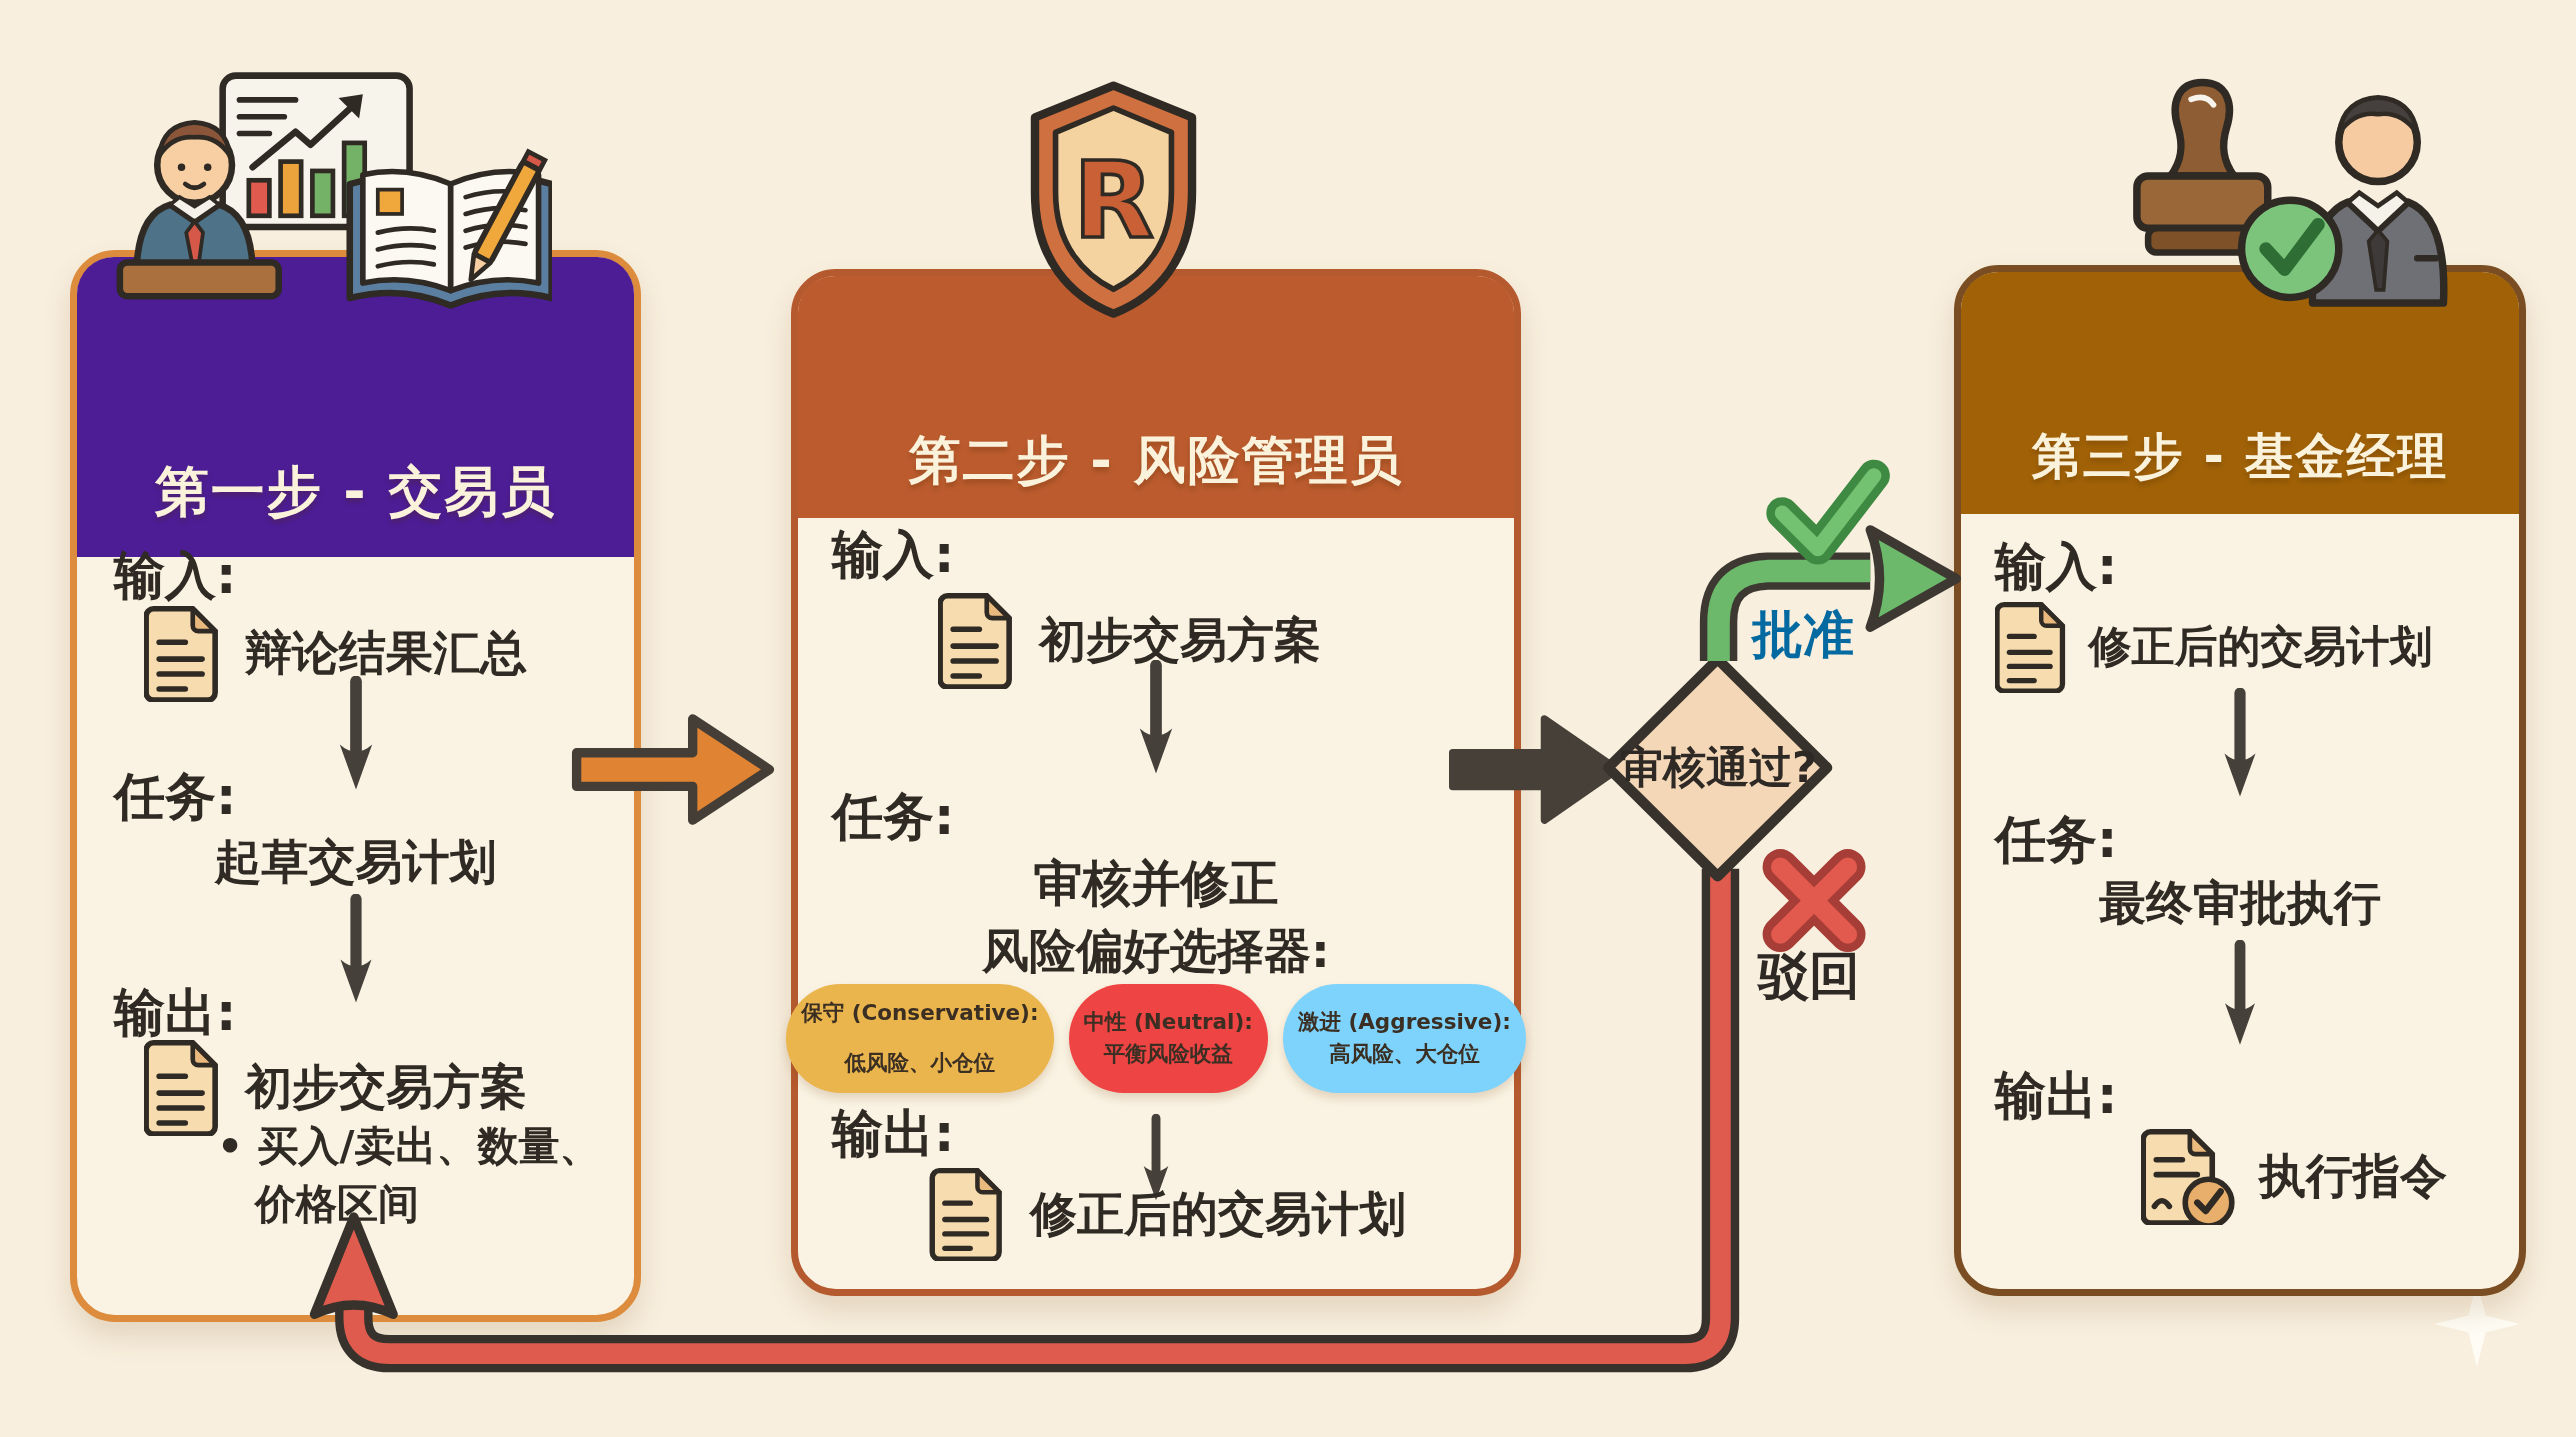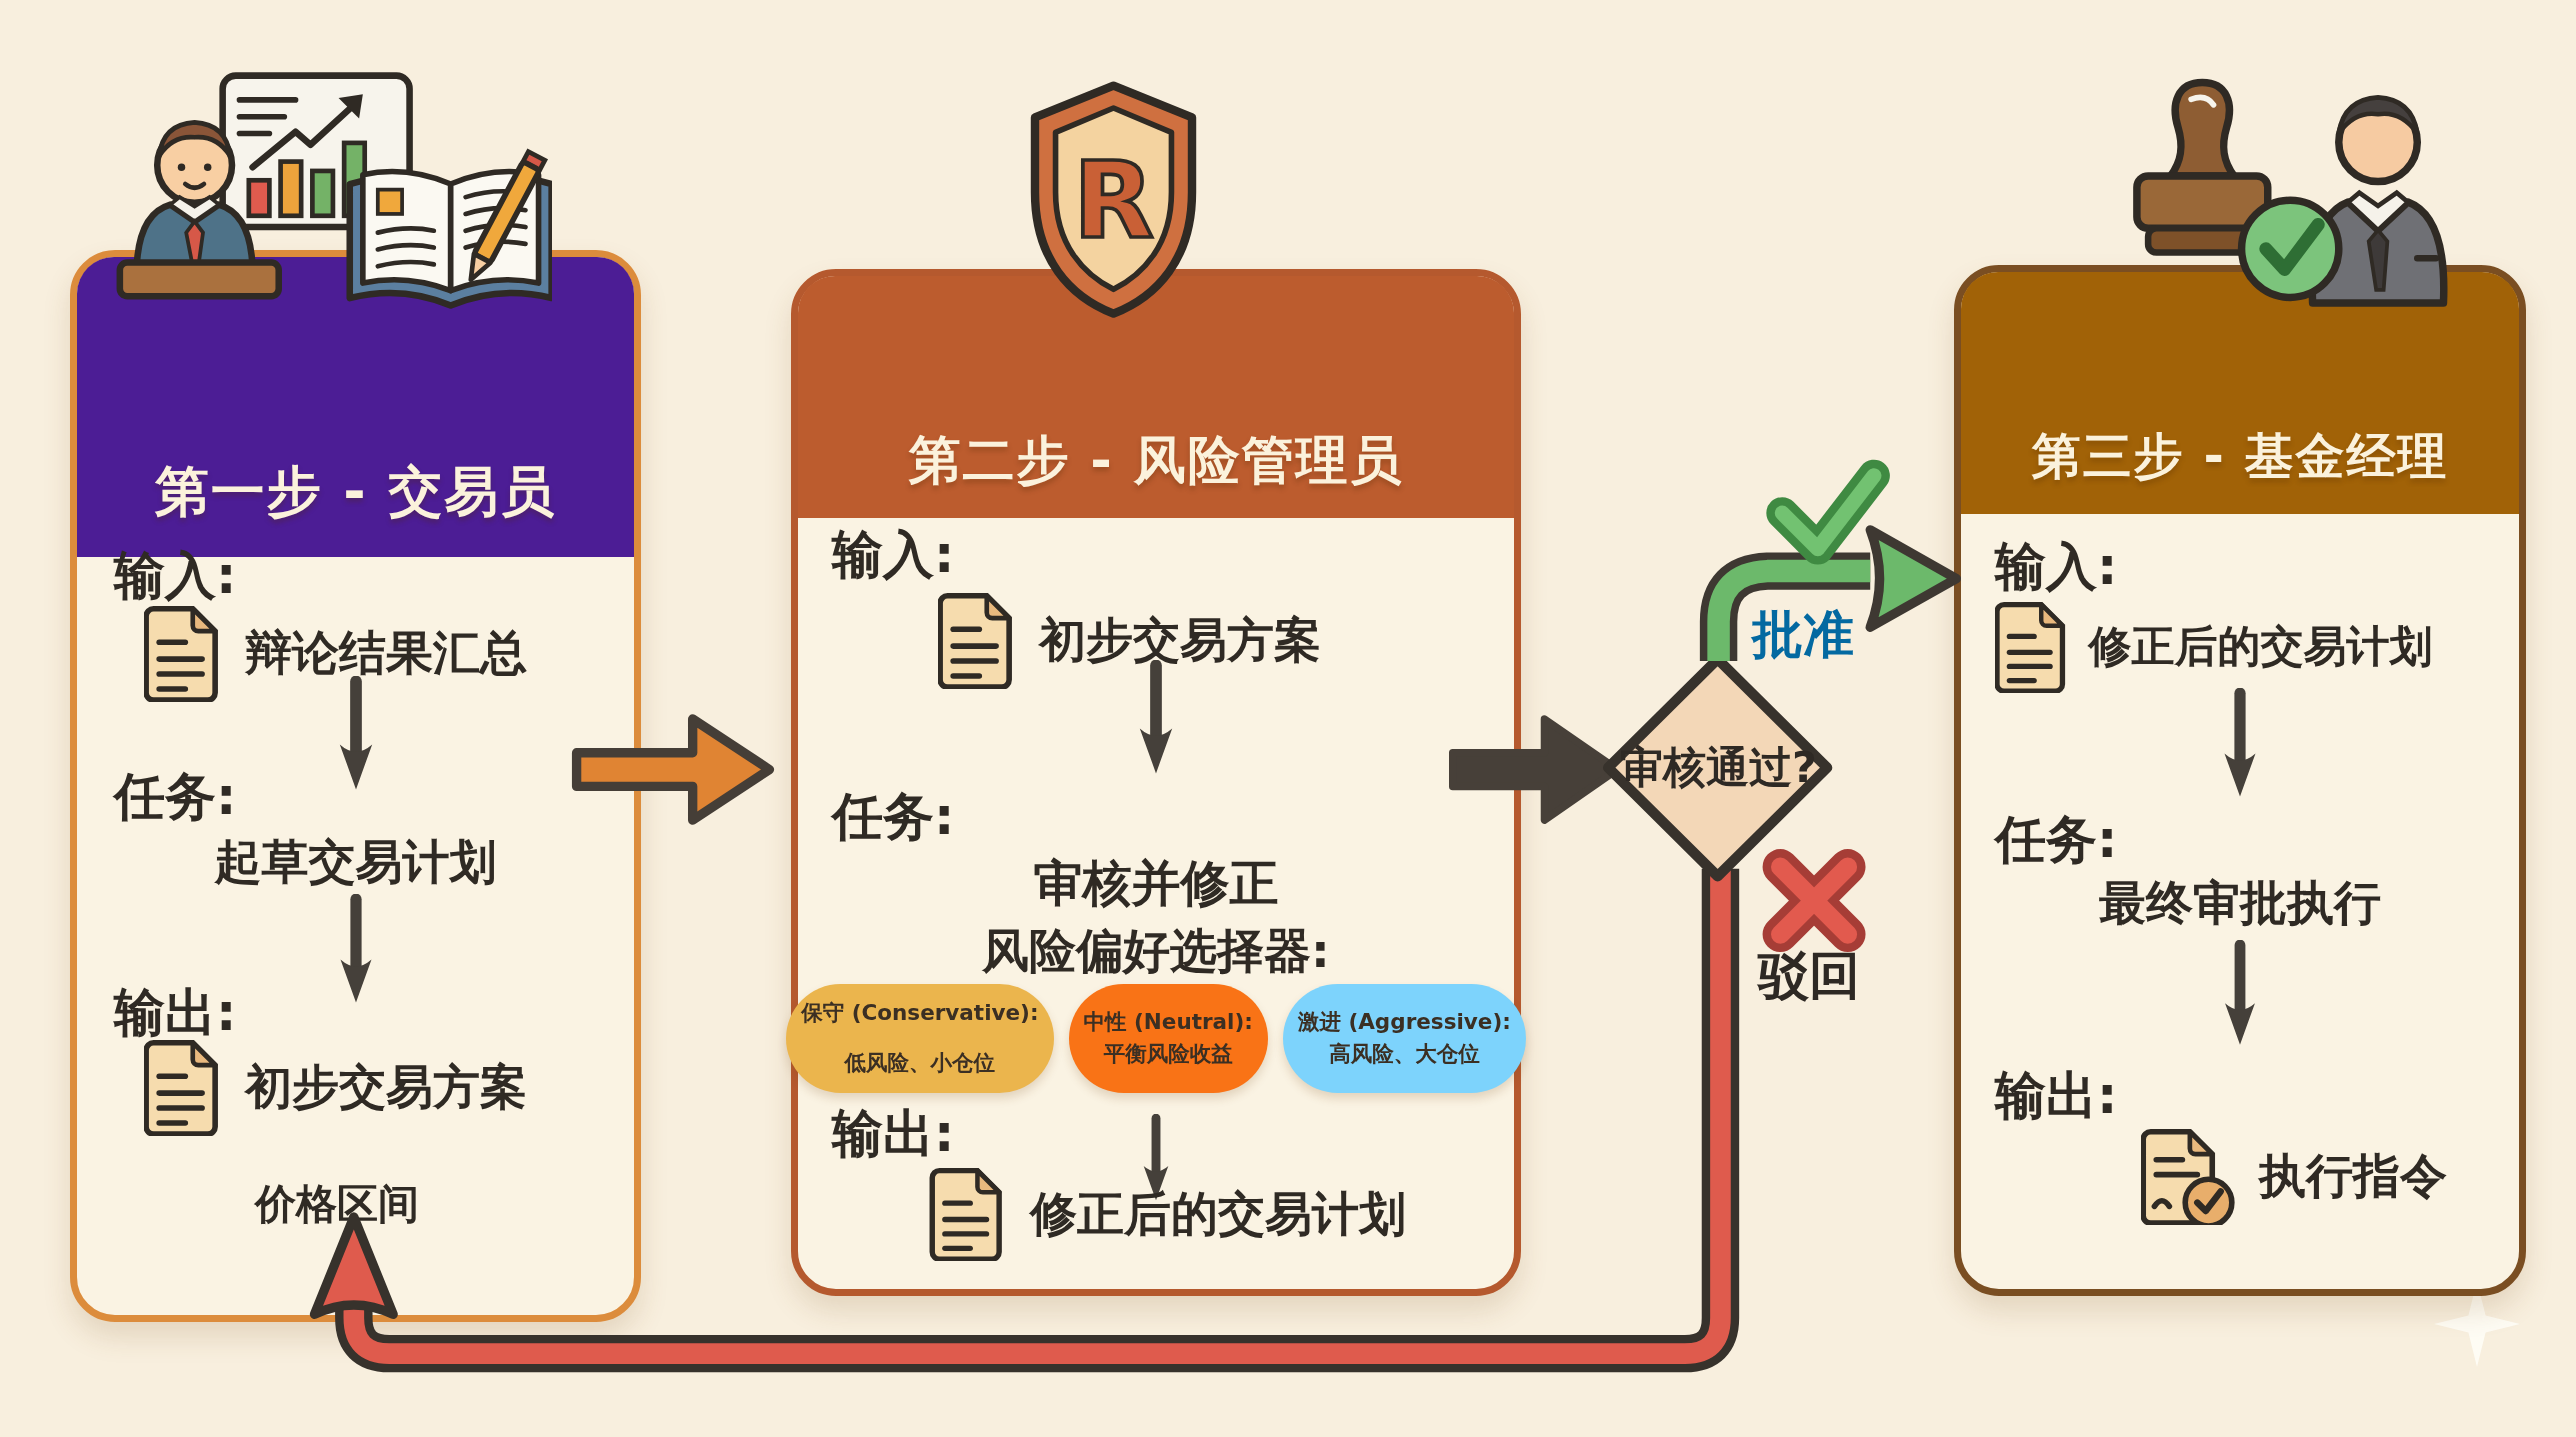--- a/index.html
+++ b/index.html
@@ -139,20 +139,21 @@
     <svg class="varrow c1-a2" viewBox="0 0 44 130">
         <use href="#down-arrow"></use>
       </svg>
     <div class="lbl c1-out-lbl">输出:</div>
     <div class="row c1-out-row">
       <svg width="77" height="97" viewBox="0 0 82 104">
           <use href="#doc-icon"></use>
         </svg>
       <div class="itm">初步交易方案</div>
     </div>
+    <div class="c1-b1">• 买入/卖出、数量、</div>
     <div class="c1-b2">价格区间</div>
   </div>
 
   <div class="card card2" style="border-color: rgb(181, 89, 46);">
     <div class="header" style="background-color: rgb(188, 92, 46);">
       <div class="title">第二步 - 风险管理员</div>
     </div>
     <div class="lbl c2-in-lbl">输入:</div>
     <div class="row c2-in-row">
       <svg width="77" height="97" viewBox="0 0 82 104">
@@ -164,21 +165,21 @@
         <use href="#down-arrow"></use>
       </svg>
     <div class="lbl c2-task-lbl">任务:</div>
     <div class="ctr itm c2-task-itm">审核并修正</div>
     <div class="ctr c2-sel-title">风险偏好选择器:</div>
     <div class="chips">
       <div class="chip" style="background-color: rgb(235, 181, 77); gap: 18px;">
         <span>保守 (Conservative):</span>
         <span>低风险、小仓位</span>
       </div>
-      <div class="chip" style="background-color: #f97316;">
+      <div class="chip" style="background-color: #ef4444;">
         <span>中性 (Neutral):</span>
         <span>平衡风险收益</span>
       </div>
       <div class="chip" style="background-color: #7dd3fc;">
         <span>激进 (Aggressive):</span>
         <span>高风险、大仓位</span>
       </div>
     </div>
     <div class="lbl c2-out-lbl">输出:</div>
     <svg class="varrow c2-a2" viewBox="0 0 44 130">

